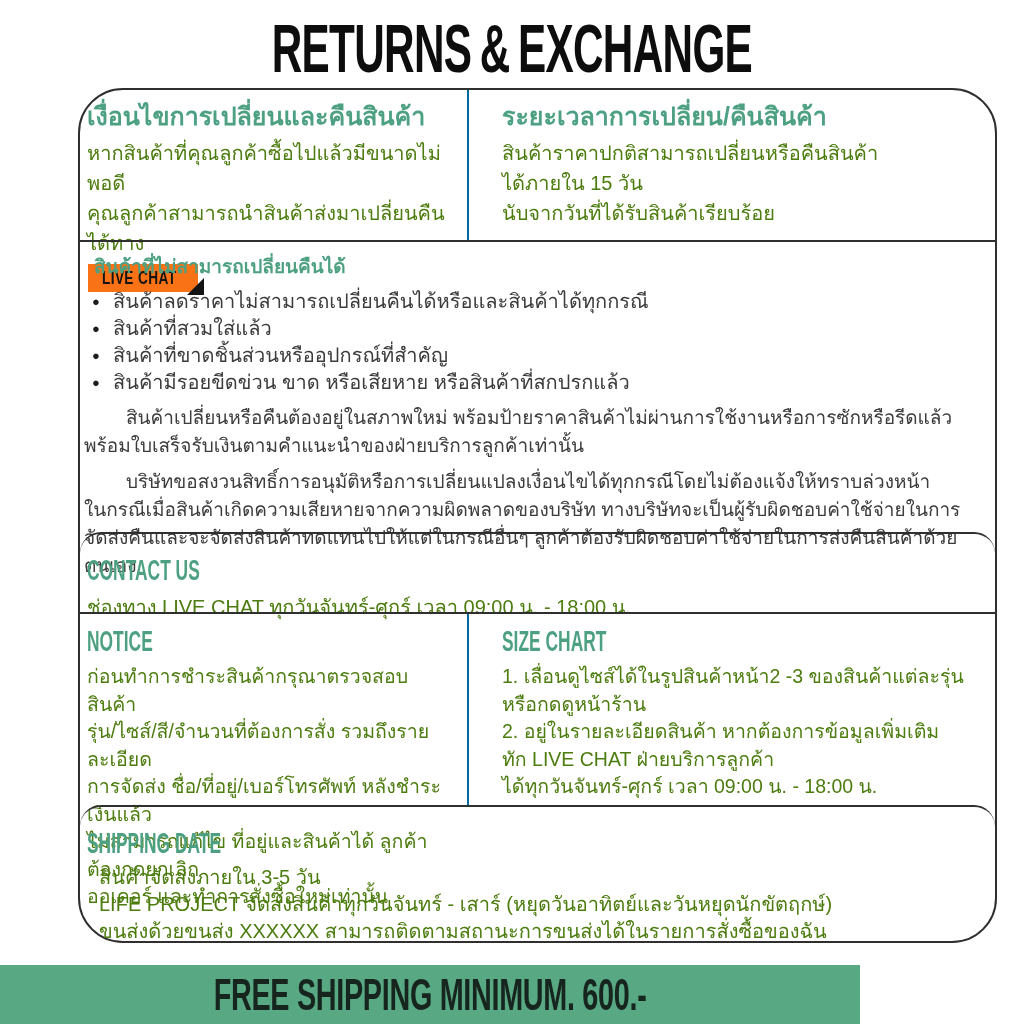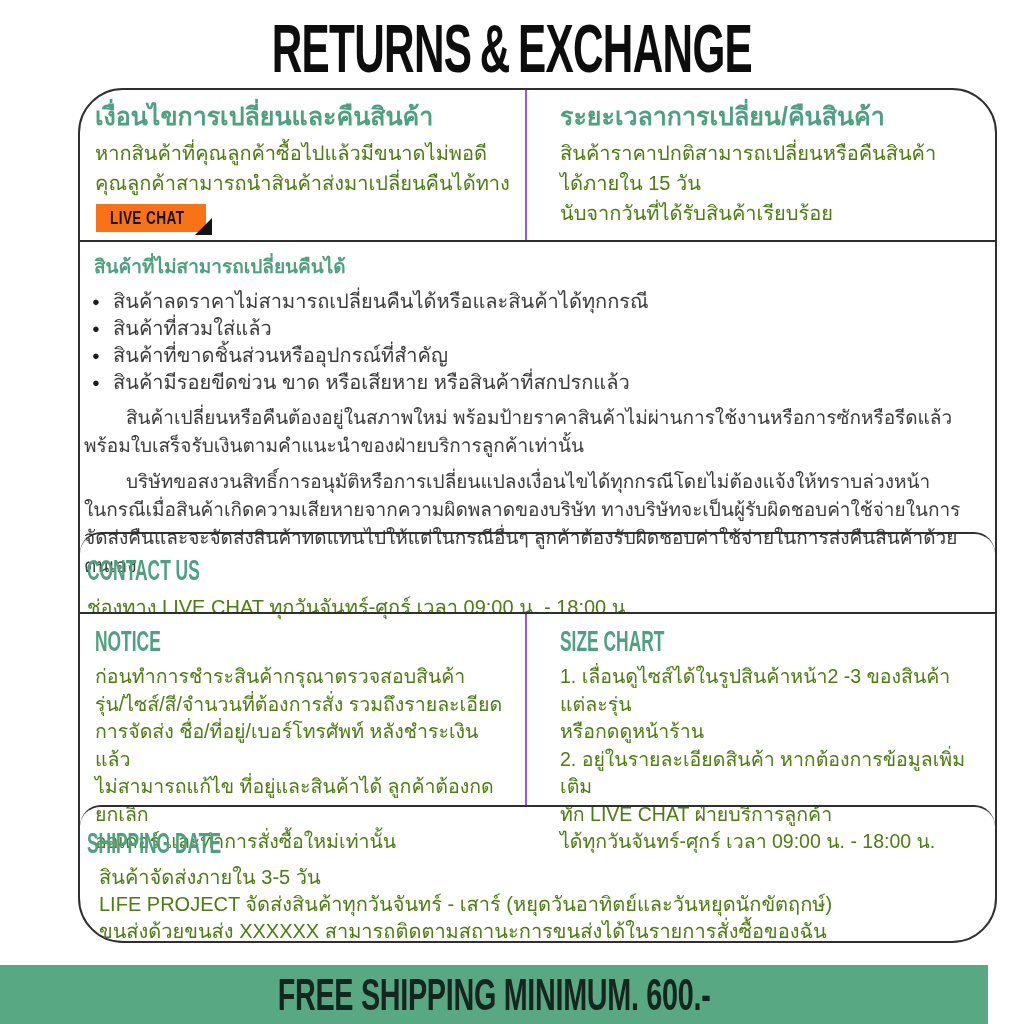--- a/index.html
+++ b/index.html
@@ -30,21 +30,21 @@
   }
   .rows { position: absolute; inset: 0; }
   .row { position: absolute; left: 0; right: 0; }
   .row-split { display: flex; }
   .row-1 { top: 0; height: 150px; }
   .row-2 { top: 150px; height: 292px; border-top: 2px solid #2f2f2f; }
   .row-3 { top: 442px; height: 80px;  border-top: 2px solid #2f2f2f; }
   .row-4 { top: 522px; height: 193px; border-top: 2px solid #2f2f2f; }
   .row-5 { top: 715px; height: 133px; border-top: 2px solid #2f2f2f; }
 
-  .cell-left  { width: 447px; border-right: 2px solid #8b5cf6; padding: 11px 14px 0 15px; }
+  .cell-left  { width: 389px; border-right: 2px solid #0369a1; padding: 11px 14px 0 7px; }
   .cell-right { flex: 1; padding: 11px 10px 0 33px; }
 
   
   .h-thai {
     color: #4DA182; font-weight: bold; font-size: 25px;
     margin: 0 0 7px 0; line-height: 1.2;
   }
   .h-thai-big { font-size: 19px; margin: 14px 0 4px 14px; }
   .body-text {
     color: #4d7c0f; font-size: 20px; line-height: 32px;
@@ -95,21 +95,21 @@
     white-space: pre-line; text-indent: 42px; margin-top: 8px;
   }
 
   .pad-section { padding: 20px 10px 0 7px; border-radius: 21px; }
   .contact-text { margin-top: 3px; }
   .cell-text { margin-top: 4px; font-size: 19.5px; line-height: 27.5px; }
   .ship-text { margin-top: 3px; font-size: 20px; line-height: 27px; margin-left: 12px; }
 
   
   .footer-bar {
-    position: absolute; left: 0; top: 965px; width: 988px; height: 59px;
+    position: absolute; left: 0; top: 965px; width: 860px; height: 59px;
     background: #57A883; display: flex; align-items: center; justify-content: center;
   }
   .footer-inner {
     display: inline-block; font-weight: bold; font-size: 45px; color: #16251D;
     letter-spacing: -0.5px; white-space: nowrap;
     transform: scaleX(0.64); transform-origin: center center;
   }
 </style>
 </head>
 <body>

